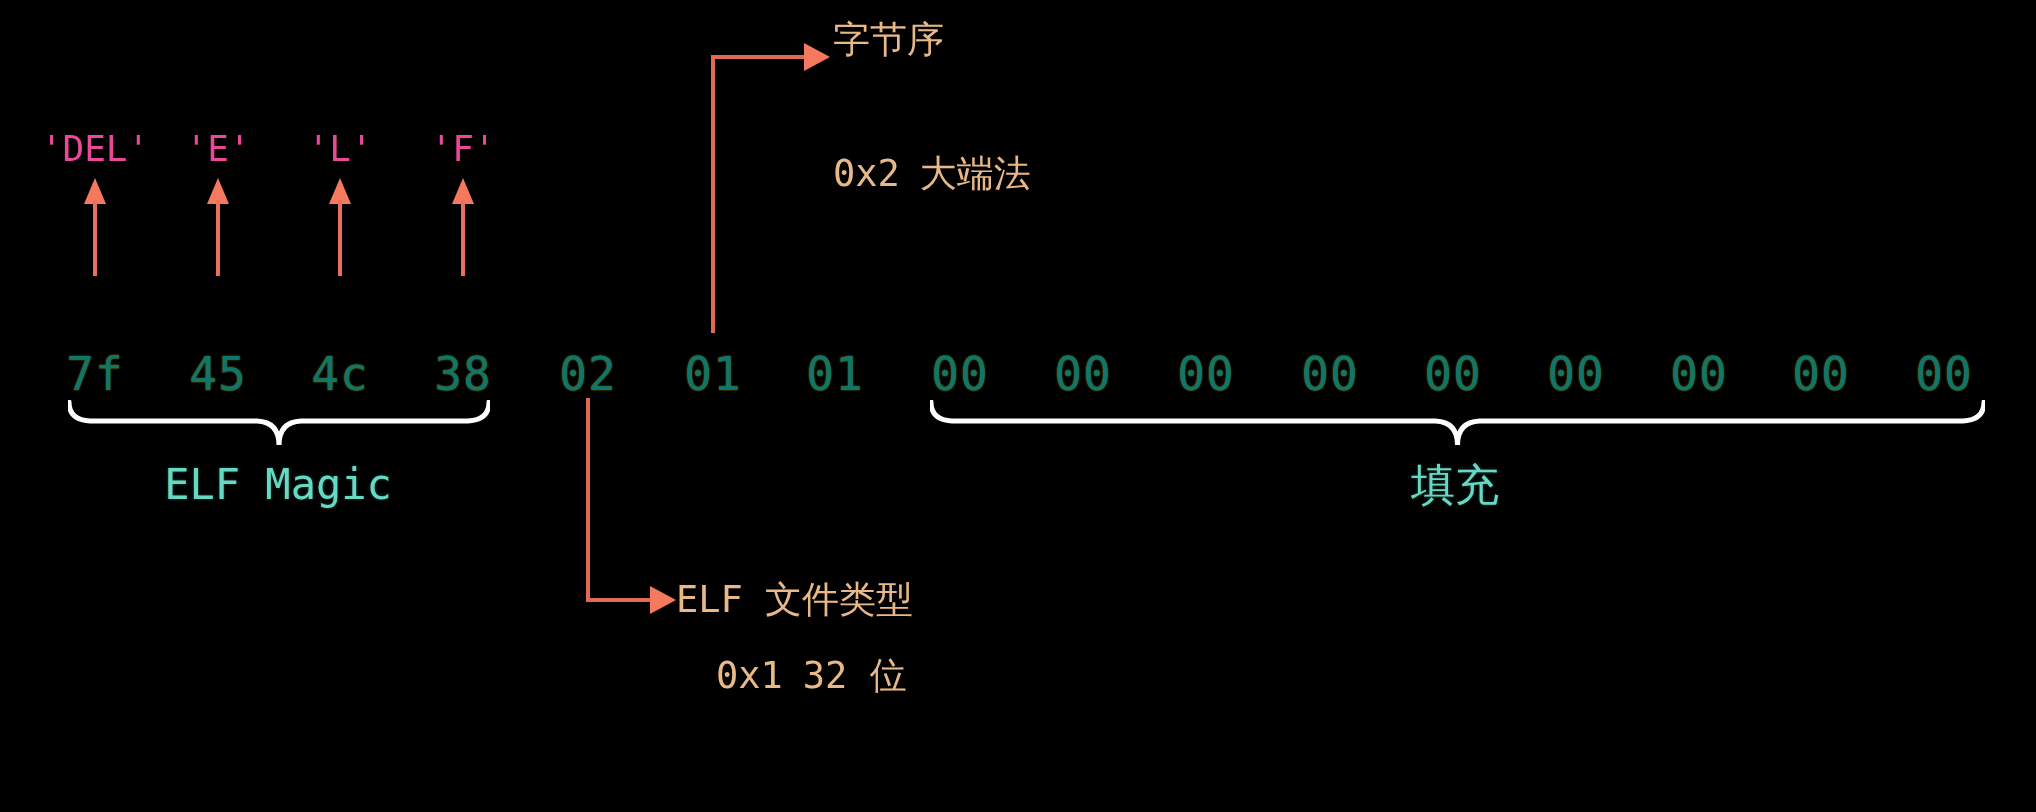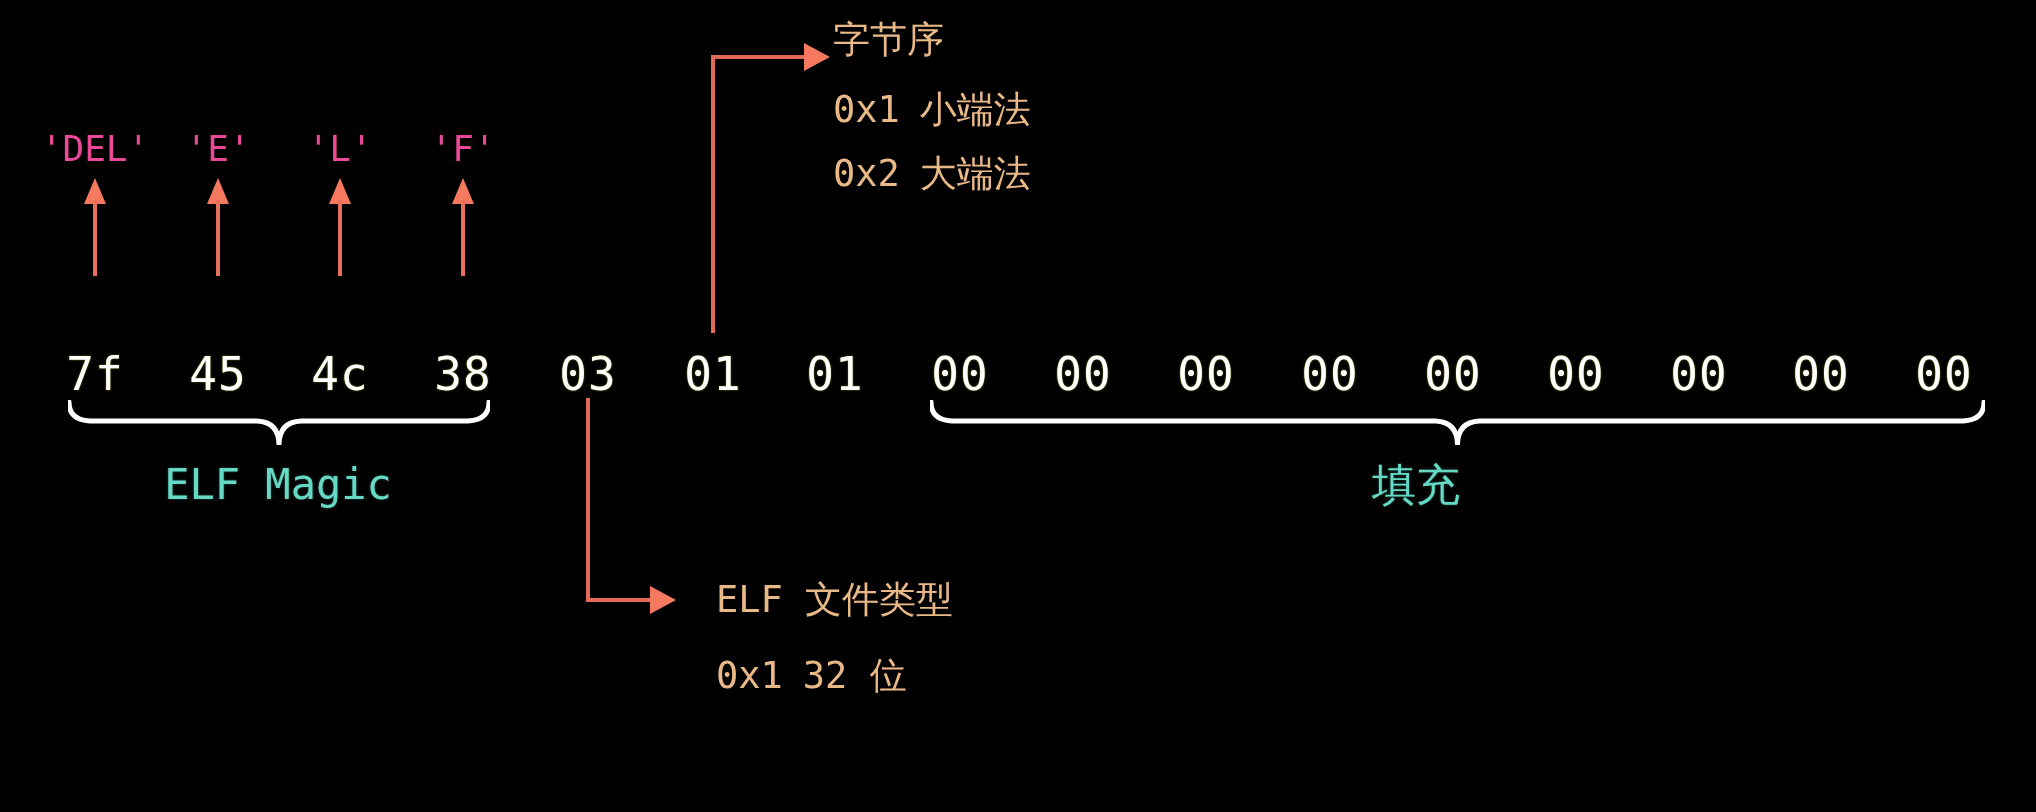--- a/index.html
+++ b/index.html
@@ -18,21 +18,21 @@
   }
   .abs { position: absolute; }
 
   
   .byte {
     position: absolute;
     top: 348px;
     width: 120px;
     margin-left: -60px;
     text-align: center;
-    color: #ffffff;
+    color: #0f766e;
     font-size: 46px;
     line-height: 52px;
     letter-spacing: 1px;
     font-family: "DejaVu Sans Mono", "Liberation Mono", monospace;
     text-shadow: 0 0 2px rgba(242,242,0,0.55);
     white-space: nowrap;
   }
 
   
   .ascii-label {
@@ -145,21 +145,21 @@
         <div class="head"></div>
         <div class="shaft"></div>
       </div>
     </div>
 
   <div id="byte-row">
       <div class="byte" style="left: 95px;">7f</div>
       <div class="byte" style="left: 218px;">45</div>
       <div class="byte" style="left: 340px;">4c</div>
       <div class="byte" style="left: 463px;">38</div>
-      <div class="byte" style="left: 588px;">03</div>
+      <div class="byte" style="left: 588px;">02</div>
       <div class="byte" style="left: 713px;">01</div>
       <div class="byte" style="left: 835px;">01</div>
       <div class="byte" style="left: 960px;">00</div>
       <div class="byte" style="left: 1083px;">00</div>
       <div class="byte" style="left: 1206px;">00</div>
       <div class="byte" style="left: 1330px;">00</div>
       <div class="byte" style="left: 1453px;">00</div>
       <div class="byte" style="left: 1576px;">00</div>
       <div class="byte" style="left: 1699px;">00</div>
       <div class="byte" style="left: 1821px;">00</div>
@@ -172,40 +172,37 @@
     <div class="arrow-head-right" style="left:804px; top:43px;"></div>
   </div>
 
   <div class="abs">
     <div class="elbow-v" style="left:586px; top:398px; height:204px;"></div>
     <div class="elbow-h" style="left:586px; top:598px; width:82px;"></div>
     <div class="arrow-head-right" style="left:650px; top:586px;"></div>
   </div>
 
   <div class="anno-line" style="left:833px; top:20px;font-family:Liberation Mono, monospace;">字节序</div>
-  <div class="anno-line" style="left:833px; top:88px;">
-    <span>0x1</span><span style="display:inline-block;width:20px;"></span><span>小端法</span>
-  </div>
   <div class="anno-line" style="left:833px; top:152px;">
     <span>0x2</span><span style="display:inline-block;width:20px;"></span><span>大端法</span>
   </div>
 
-  <div class="anno-line" style="left:716px; top:578px;">ELF 文件类型</div>
+  <div class="anno-line" style="left:676px; top:578px;">ELF 文件类型</div>
   <div class="anno-line" style="left:676px; top:654px;margin-left:40px;">
     <span>0x1</span><span style="display:inline-block;width:20px;"></span><span>32 位</span>
   </div>
 
   <div id="braces">
       <div class="brace" style="left: 68px; top: 400px;">
         <svg width="422" height="52" viewBox="0 0 422 52">
           <path d="M 1 2 Q 1 20, 22 21 L 189 21 Q 211 22, 211 45 Q 211 22, 233 21 L 400 21 Q 421 20, 421 2" fill="none" stroke="#ffffff" stroke-width="5" stroke-linecap="round"></path>
         </svg>
       </div>
       <div class="group-label" style="left: -22px; width: 600px; top: 460px;">ELF Magic</div>
       <div class="brace" style="left: 930px; top: 400px;">
         <svg width="1055" height="52" viewBox="0 0 1055 52">
           <path d="M 1 2 Q 1 20, 22 21 L 505.5 21 Q 527.5 22, 527.5 45 Q 527.5 22, 549.5 21 L 1033 21 Q 1054 20, 1054 2" fill="none" stroke="#ffffff" stroke-width="5" stroke-linecap="round"></path>
         </svg>
       </div>
-      <div class="group-label cjk" style="left: 1116px; width: 600px; top: 460px;">填充</div>
+      <div class="group-label cjk" style="left: 1155px; width: 600px; top: 460px;">填充</div>
     </div>
 
 </div>
 
 </body></html>

